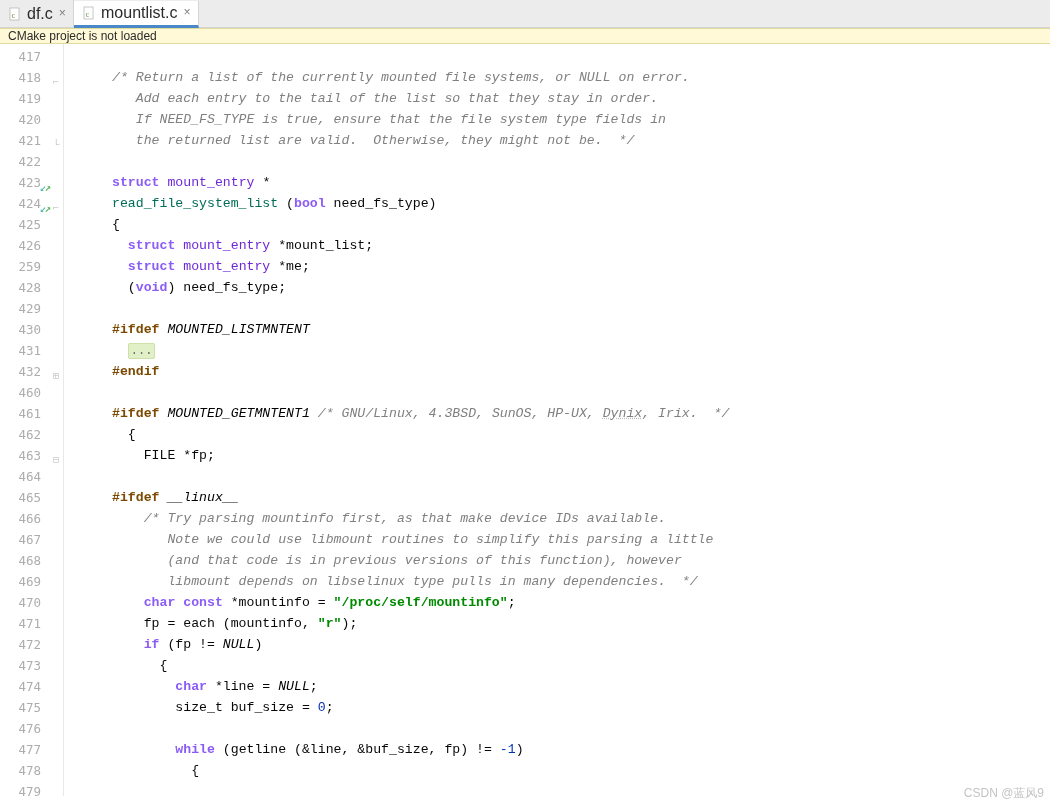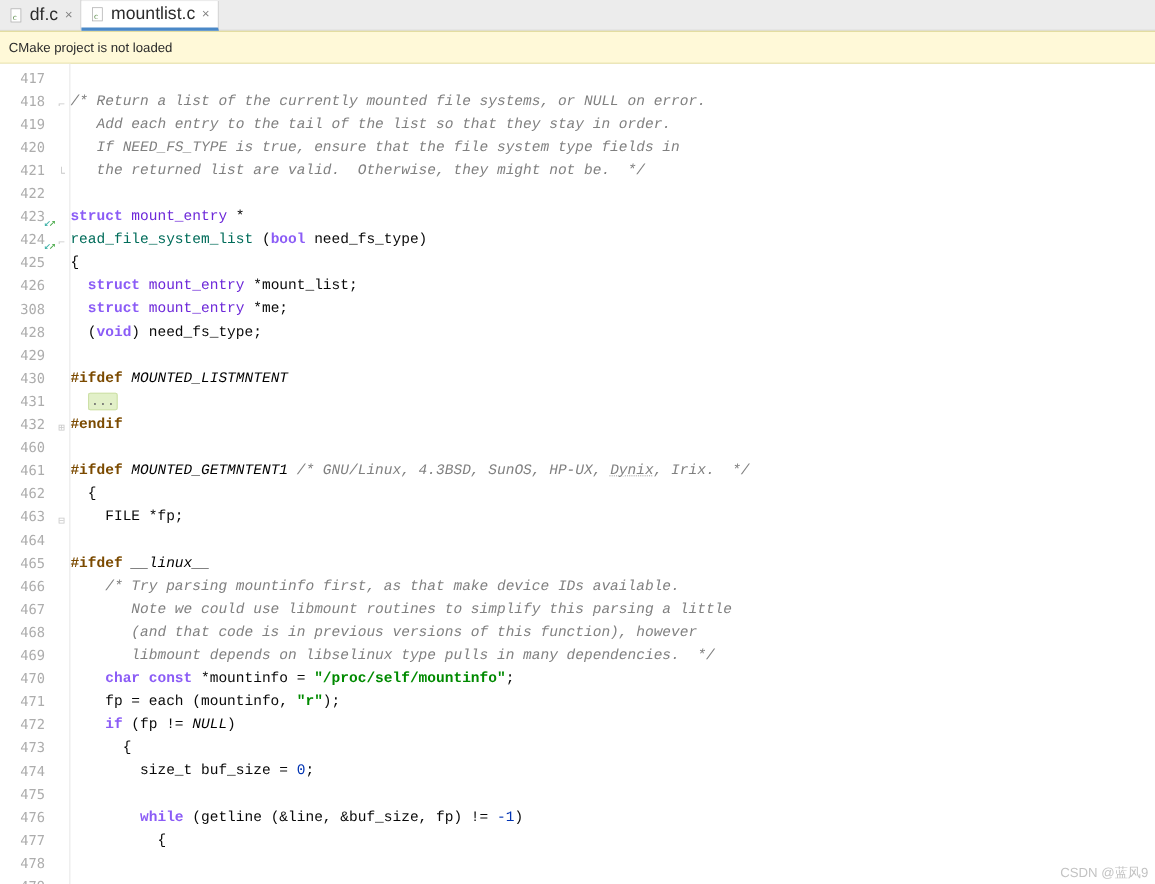--- a/index.html
+++ b/index.html
@@ -49,33 +49,34 @@
 }
 .tab .close-x {
   color: #808080;
   font-size: 12px;
   padding-left: 2px;
 }
 .notice-bar {
   background: #fff9d8;
   border-bottom: 1px solid #e0da9c;
   border-top: 1px solid #e0da9c;
-  height: 30px;
+  height: 16px;
   display: flex;
   align-items: center;
   padding: 0 8px;
   font-family: -apple-system, "Segoe UI", Arial, sans-serif;
   font-size: 12px;
   color: #2b2b2b;
 }
 .editor {
   display: flex;
   height: calc(100% - 52px);
   background: #fff;
   position: relative;
+  gap: 48px;
 }
 .gutter {
   width: 64px;
   background: #fff;
   border-right: 1px solid #e8e8e8;
   text-align: right;
   color: #adadad;
   font-size: 12.5px;
   font-family: Consolas, Monaco, monospace;
   user-select: none;
@@ -176,21 +177,21 @@
     <div class="gutter-line"><span>417</span></div>
     <div class="gutter-line"><span>418</span><span class="g-mark">⌐</span></div>
     <div class="gutter-line"><span>419</span></div>
     <div class="gutter-line"><span>420</span></div>
     <div class="gutter-line"><span>421</span><span class="g-mark">└</span></div>
     <div class="gutter-line"><span>422</span></div>
     <div class="gutter-line"><span>423</span><span class="g-vcs"><span class="g-vcs-teal">↙</span><span class="g-vcs-green">↗</span></span></div>
     <div class="gutter-line"><span>424</span><span class="g-vcs"><span class="g-vcs-teal">↙</span><span class="g-vcs-green">↗</span></span><span class="g-mark">⌐</span></div>
     <div class="gutter-line"><span>425</span></div>
     <div class="gutter-line"><span>426</span></div>
-    <div class="gutter-line"><span>308</span></div>
+    <div class="gutter-line"><span>259</span></div>
     <div class="gutter-line"><span>428</span></div>
     <div class="gutter-line"><span>429</span></div>
     <div class="gutter-line"><span>430</span></div>
     <div class="gutter-line"><span>431</span></div>
     <div class="gutter-line"><span>432</span><span class="g-mark">⊞</span></div>
     <div class="gutter-line"><span>460</span></div>
     <div class="gutter-line"><span>461</span></div>
     <div class="gutter-line"><span>462</span></div>
     <div class="gutter-line"><span>463</span><span class="g-mark">⊟</span></div>
     <div class="gutter-line"><span>464</span></div>
@@ -235,20 +236,21 @@
     <div class="code-line"></div>
     <div class="code-line"><span class="tok-pre">#ifdef </span><span class="tok-macro">__linux__</span></div>
     <div class="code-line"><span class="tok-comment">    /* Try parsing mountinfo first, as that make device IDs available.</span></div>
     <div class="code-line"><span class="tok-comment">       Note we could use libmount routines to simplify this parsing a little</span></div>
     <div class="code-line"><span class="tok-comment">       (and that code is in previous versions of this function), however</span></div>
     <div class="code-line"><span class="tok-comment">       libmount depends on libselinux type pulls in many dependencies.  */</span></div>
     <div class="code-line">    <span class="tok-kw">char const</span><span> *mountinfo = </span><span class="tok-str">"/proc/self/mountinfo"</span><span>;</span></div>
     <div class="code-line"><span>    fp = each (mountinfo, </span><span class="tok-str">"r"</span><span>);</span></div>
     <div class="code-line">    <span class="tok-kw">if</span><span> (fp != </span><span class="tok-macro">NULL</span><span>)</span></div>
     <div class="code-line"><span>      {</span></div>
+    <div class="code-line">        <span class="tok-kw">char</span><span> *line = </span><span class="tok-macro">NULL</span><span>;</span></div>
     <div class="code-line"><span>        size_t buf_size = </span><span class="tok-num">0</span><span>;</span></div>
     <div class="code-line"></div>
     <div class="code-line">        <span class="tok-kw">while</span><span> (getline (&amp;line, &amp;buf_size, fp) != </span><span class="tok-num">-1</span><span>)</span></div>
     <div class="code-line"><span>          {</span></div>
   </div>
 </div>
 
 <div class="watermark">CSDN @蓝风9</div>
 
 </body></html>

